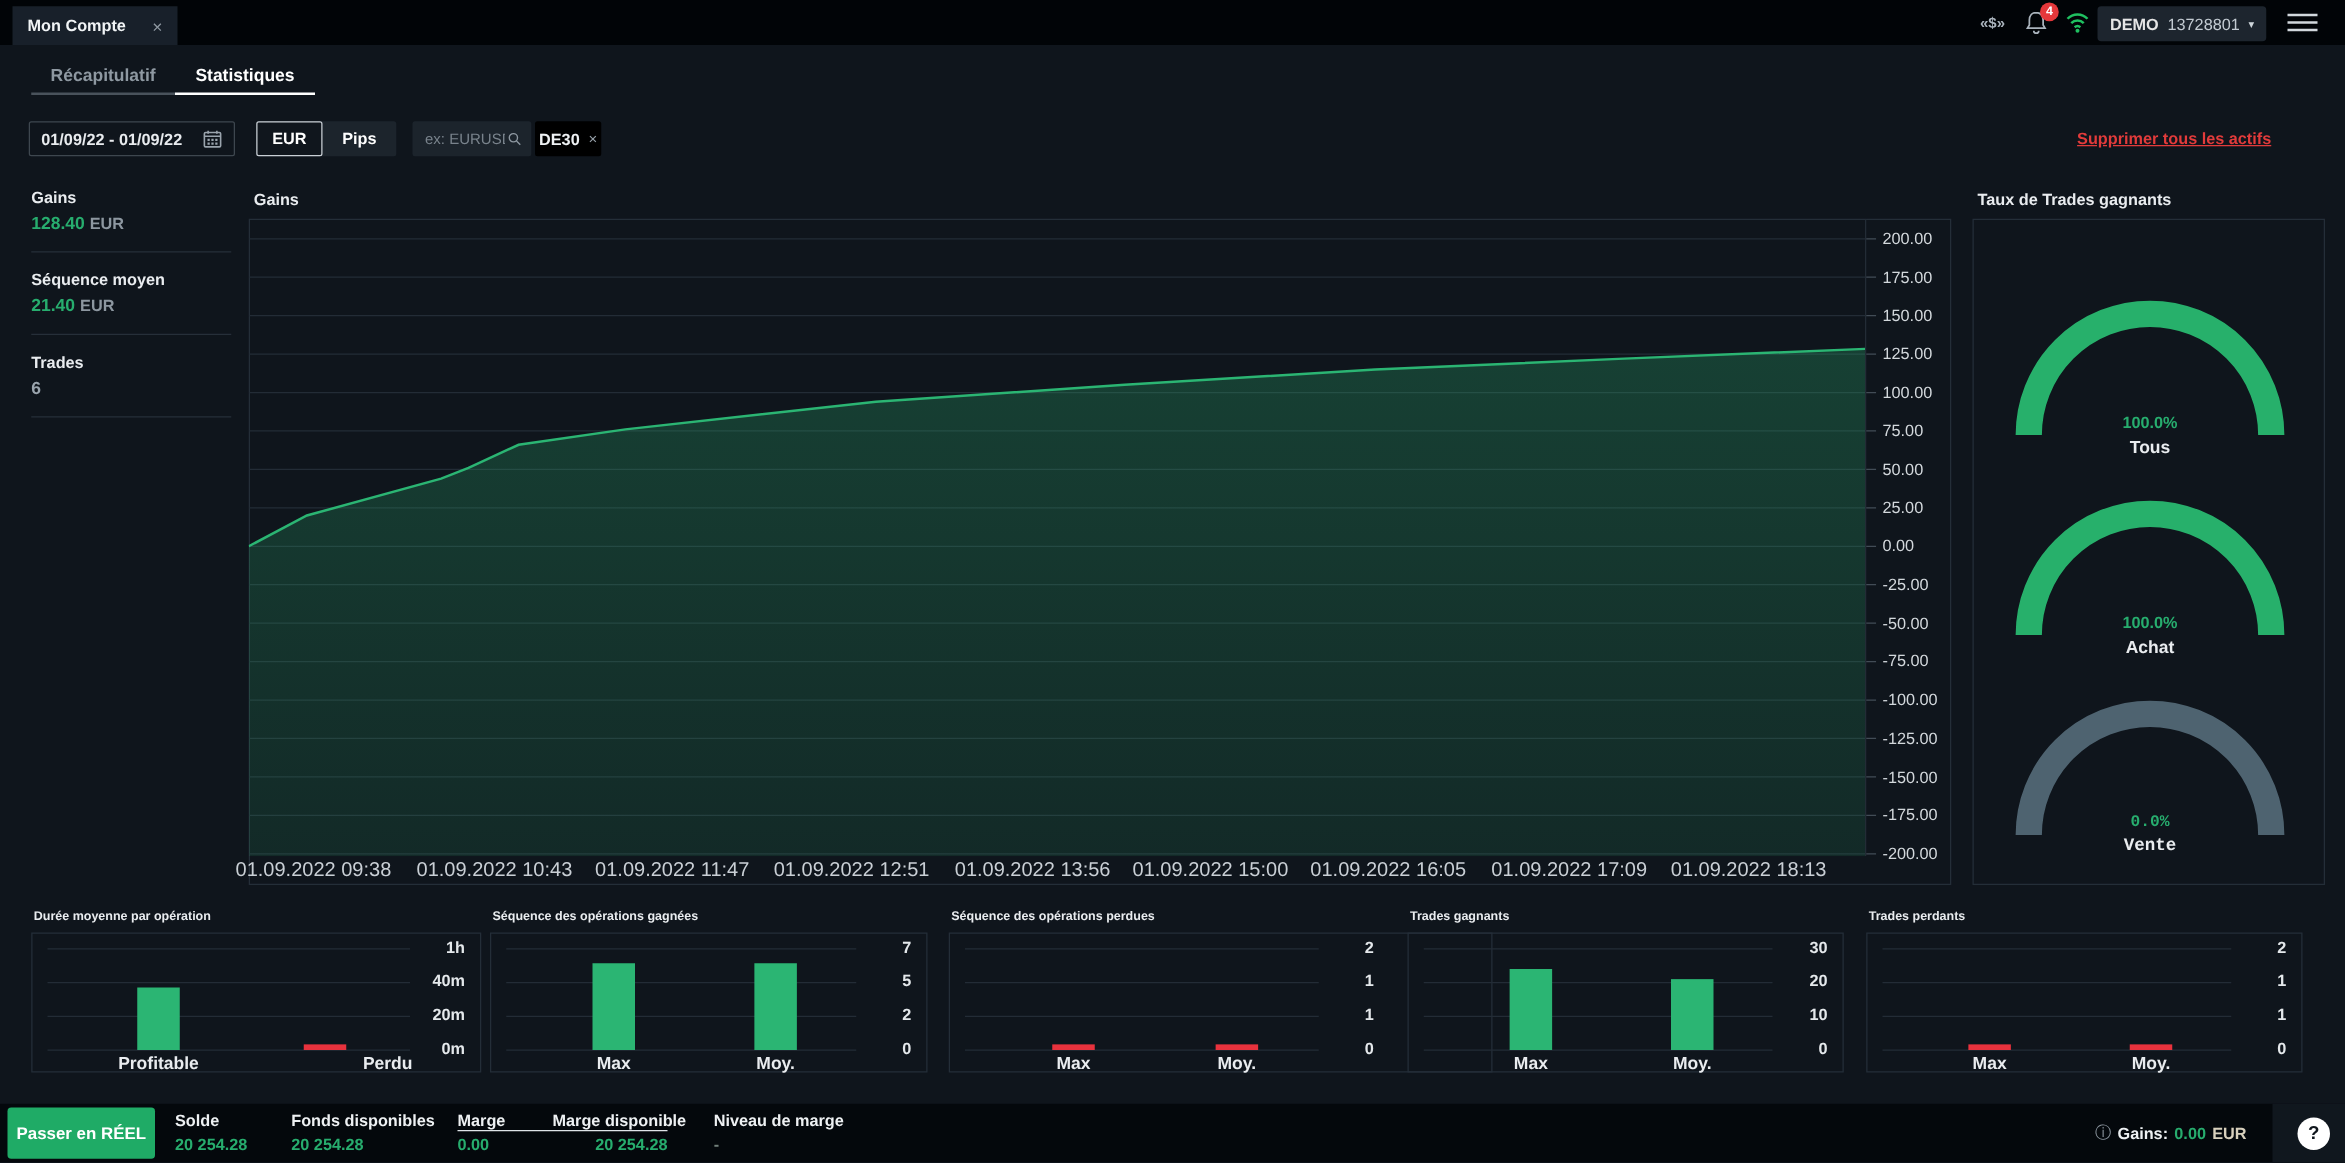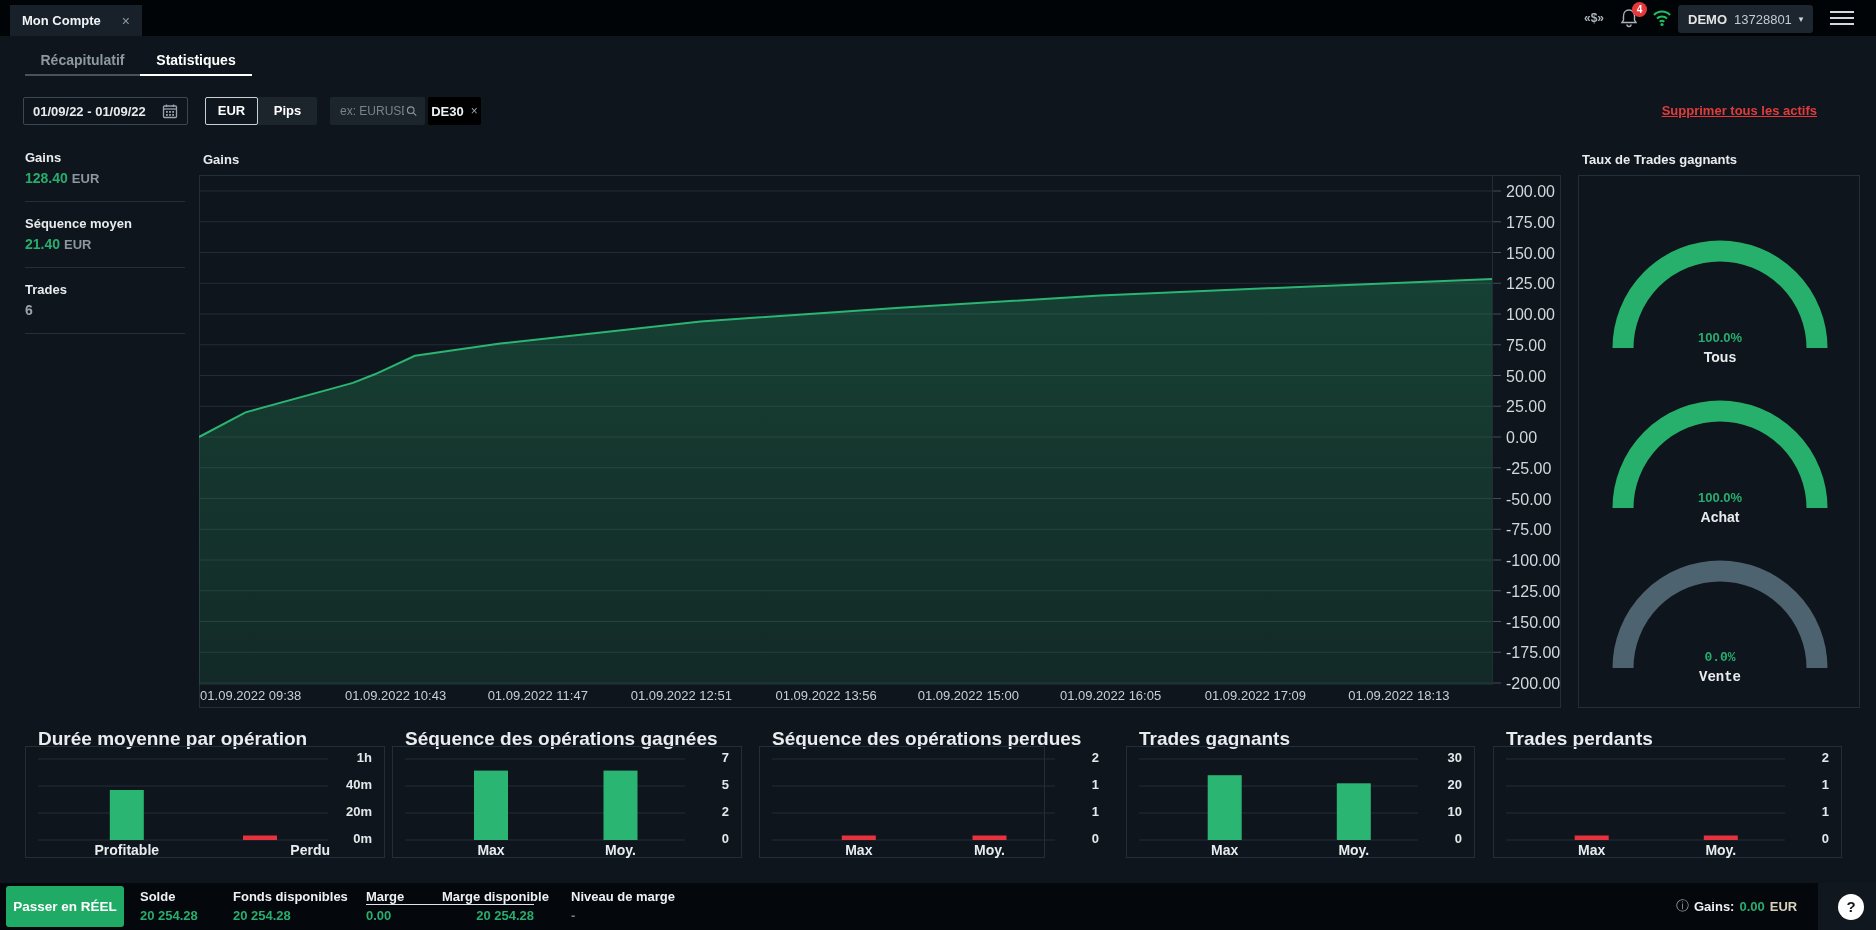--- a/index.html
+++ b/index.html
@@ -51,34 +51,34 @@
   .sum-val{margin-top:5px;font-size:14px;font-weight:bold;}
   .sum-val .unit{font-size:13px;color:#8d97a0;margin-left:4px;font-weight:bold;}
   .tone-green{color:#27ad6e;} .tone-muted{color:#9aa4ad;}
 
   
   #chart-sec{left:199px;top:152px;width:1362px;height:556px;}
   .panel-title{position:absolute;left:4px;top:0;font-size:13px;font-weight:bold;color:#e9ecef;}
   .panel-box{position:absolute;left:0;top:23px;border:1px solid #242e38;box-sizing:border-box;}
   #chart-box{width:1362px;height:533px;}
   #gauge-box{width:282px;height:533px;}
-  .ylab{position:absolute;left:1307px;font-size:16px;color:#d3d8dc;}
-  .xlab{position:absolute;top:536px;width:130px;margin-left:-65px;text-align:center;font-size:13px;color:#c9cfd5;}
+  .ylab{position:absolute;left:1307px;font-size:13px;color:#d3d8dc;}
+  .xlab{position:absolute;top:536px;width:130px;margin-left:-65px;text-align:center;font-size:16px;color:#c9cfd5;}
 
   
   #gauge-sec{left:1578px;top:152px;width:282px;height:556px;}
   .gauge{position:absolute;left:0;width:282px;height:140px;}
   .gauge svg{position:absolute;left:21px;top:0;}
   .gauge .gval{position:absolute;top:92px;left:0;width:100%;text-align:center;font-size:13px;font-weight:bold;color:#27ad6e;}
   .gauge .gname{position:absolute;top:111px;left:0;width:100%;text-align:center;font-size:14px;font-weight:bold;color:#e9ecef;}
 
   
   #minis{left:0;top:728px;width:1876px;height:130px;}
   .mini{position:absolute;top:0;height:130px;}
-  .mini-title{position:absolute;left:13px;top:0;font-size:19px;font-weight:bold;color:#e9ecef;white-space:nowrap;}
+  .mini-title{position:absolute;left:2px;top:0;font-size:10px;font-weight:bold;color:#e9ecef;white-space:nowrap;}
   .mini-box{position:absolute;left:0;top:18px;height:112px;border:1px solid #242e38;box-sizing:border-box;width:100%;}
   .mini-tick{position:absolute;width:38px;text-align:right;font-size:13px;font-weight:bold;color:#e4e8eb;}
   .mini-cat{position:absolute;top:95px;width:140px;text-align:center;font-size:14px;font-weight:bold;color:#e9ecef;}
 
   
   #bottombar{left:0;top:883px;width:1876px;height:47px;background:#04080c;}
   #cta-real{position:absolute;left:6px;top:3px;width:118px;height:41px;background:#1fab66;border-radius:3px;color:#fff;font-size:13.5px;font-weight:bold;text-align:center;line-height:41px;cursor:pointer;}
   .bstat{position:absolute;top:0;height:47px;}
   .bstat .bl{position:absolute;top:6px;left:0;width:100%;font-size:13px;font-weight:bold;color:#eef1f3;white-space:nowrap;}
   .bstat .bv{position:absolute;top:25px;left:0;width:100%;font-size:13px;font-weight:bold;color:#27ad6e;white-space:nowrap;}
@@ -320,21 +320,21 @@
             <rect x="210.5" y="23.6" width="34" height="69.4" fill="#2bb573"></rect>
           </svg>
           <div class="mini-tick" style="left: 298px; top: 3px;">7</div>
           <div class="mini-tick" style="left: 298px; top: 30px;">5</div>
           <div class="mini-tick" style="left: 298px; top: 57px;">2</div>
           <div class="mini-tick" style="left: 298px; top: 84px;">0</div>
           <div class="mini-cat" style="left: 28px;">Max</div>
           <div class="mini-cat" style="left: 157.5px;">Moy.</div>
         </div>
       </div>
-      <div class="mini" style="left: 759px; width: 286px;">
+      <div class="mini" style="left: 759px; width: 419px; padding-left: 16px;">
         <div class="mini-title">Séquence des opérations perdues</div>
         <div class="mini-box">
           <svg width="351" height="110" style="position:absolute;left:0;top:0;">
             <line x1="12" y1="12" x2="295" y2="12" stroke="#232c36" stroke-width="1"></line>
             <line x1="12" y1="39" x2="295" y2="39" stroke="#232c36" stroke-width="1"></line>
             <line x1="12" y1="66" x2="295" y2="66" stroke="#232c36" stroke-width="1"></line>
             <line x1="12" y1="93" x2="295" y2="93" stroke="#232c36" stroke-width="1"></line>
             <rect x="81.8" y="88.5" width="34" height="4.5" fill="#e8323d"></rect>
             <rect x="212.5" y="88.5" width="34" height="4.5" fill="#e8323d"></rect>
           </svg>

